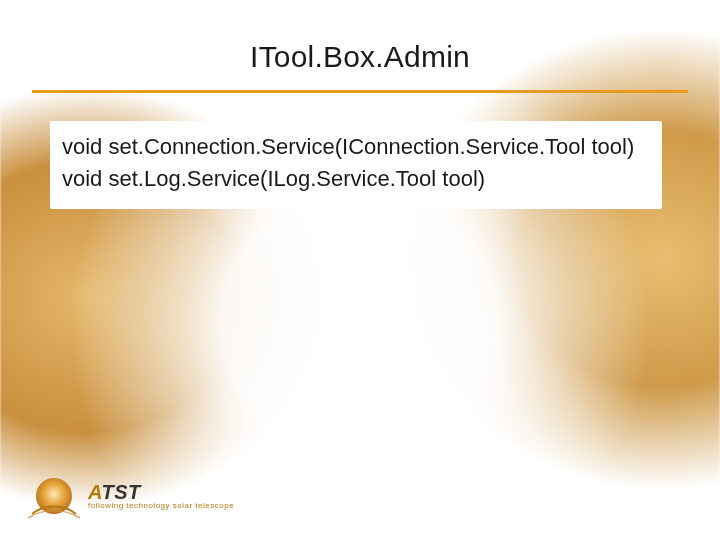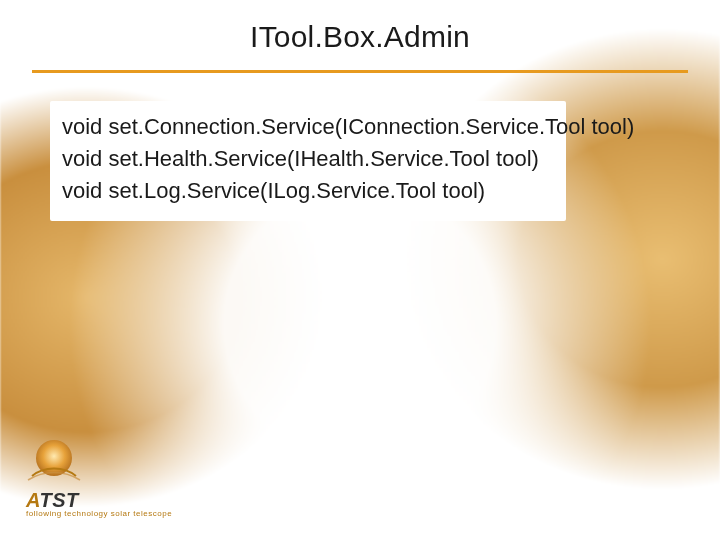--- a/index.html
+++ b/index.html
@@ -13,21 +13,21 @@
     position: absolute; inset: 0;
     background:
       radial-gradient(circle at 50% 60%, rgba(255,255,255,0.95) 28%, rgba(255,255,255,0) 60%),
       radial-gradient(ellipse 340px 300px at 12% 55%, #e5b76a 0%, #c98f3e 45%, rgba(201,143,62,0) 70%),
       radial-gradient(ellipse 360px 320px at 92% 48%, #e9be72 0%, #cf9a4a 40%, rgba(207,154,74,0) 72%),
       linear-gradient(#ffffff, #ffffff);
     filter: blur(1px);
   }
   .slide {
     position: absolute; inset: 0;
-    padding: 20px 32px 0 32px;
+    padding: 40px 32px 0 32px;
   }
   .title-wrap { text-align: center; }
   .title {
     font-size: 30px;
     color: #1a1a1a;
     font-weight: 400;
     letter-spacing: 0.2px;
   }
   .title-rule {
     margin-top: 16px;
@@ -39,40 +39,39 @@
     margin-top: 14px;
     background: #e9e7f3;
     border: 1px solid #bdbdd6;
     padding: 6px 10px 7px 8px;
     font-size: 25px;
     color: #1a1a1a;
   }
   .code-box {
     margin-top: 28px;
     margin-left: 18px;
-    width: 516px;
+    width: 612px;
     background: #ffffff;
     border-radius: 2px;
     padding: 10px 12px 14px 12px;
     box-shadow: 0 0 0 0 rgba(0,0,0,0);
   }
   .code-line {
     font-size: 22px;
     color: #1a1a1a;
     line-height: 1.45;
     white-space: nowrap;
   }
   .logo {
     position: absolute;
     left: 26px;
     bottom: 18px;
     display: flex;
-    align-items: flex-start;
+    align-items: center;
     gap: 6px;
-    flex-direction: column;
   }
   .logo-mark {
     width: 56px; height: 48px;
     position: relative;
   }
   .logo-mark svg { width: 100%; height: 100%; display: block; }
   .logo-text {
     display: flex; flex-direction: column;
     font-size: 8px; line-height: 1;
     color: #b57912;
@@ -96,21 +95,20 @@
 <div class="slide">
 
   <div class="title-wrap">
     <h1 class="title">ITool.Box.Admin</h1>
     <hr class="title-rule">
   </div>
 
 
   <div class="code-box">
     <div class="code-line">void set.Connection.Service(IConnection.Service.Tool tool)</div>
-    <div class="code-line">void set.Health.Service(IHealth.Service.Tool tool)</div>
     <div class="code-line">void set.Log.Service(ILog.Service.Tool tool)</div>
   </div>
 
   <div class="logo">
     <div class="logo-mark">
       <svg viewBox="0 0 56 48">
         <defs>
           <radialGradient id="g1" cx="50%" cy="45%" r="55%">
             <stop offset="0%" stop-color="#ffe9b0"></stop>
             <stop offset="55%" stop-color="#e7a23a"></stop>

